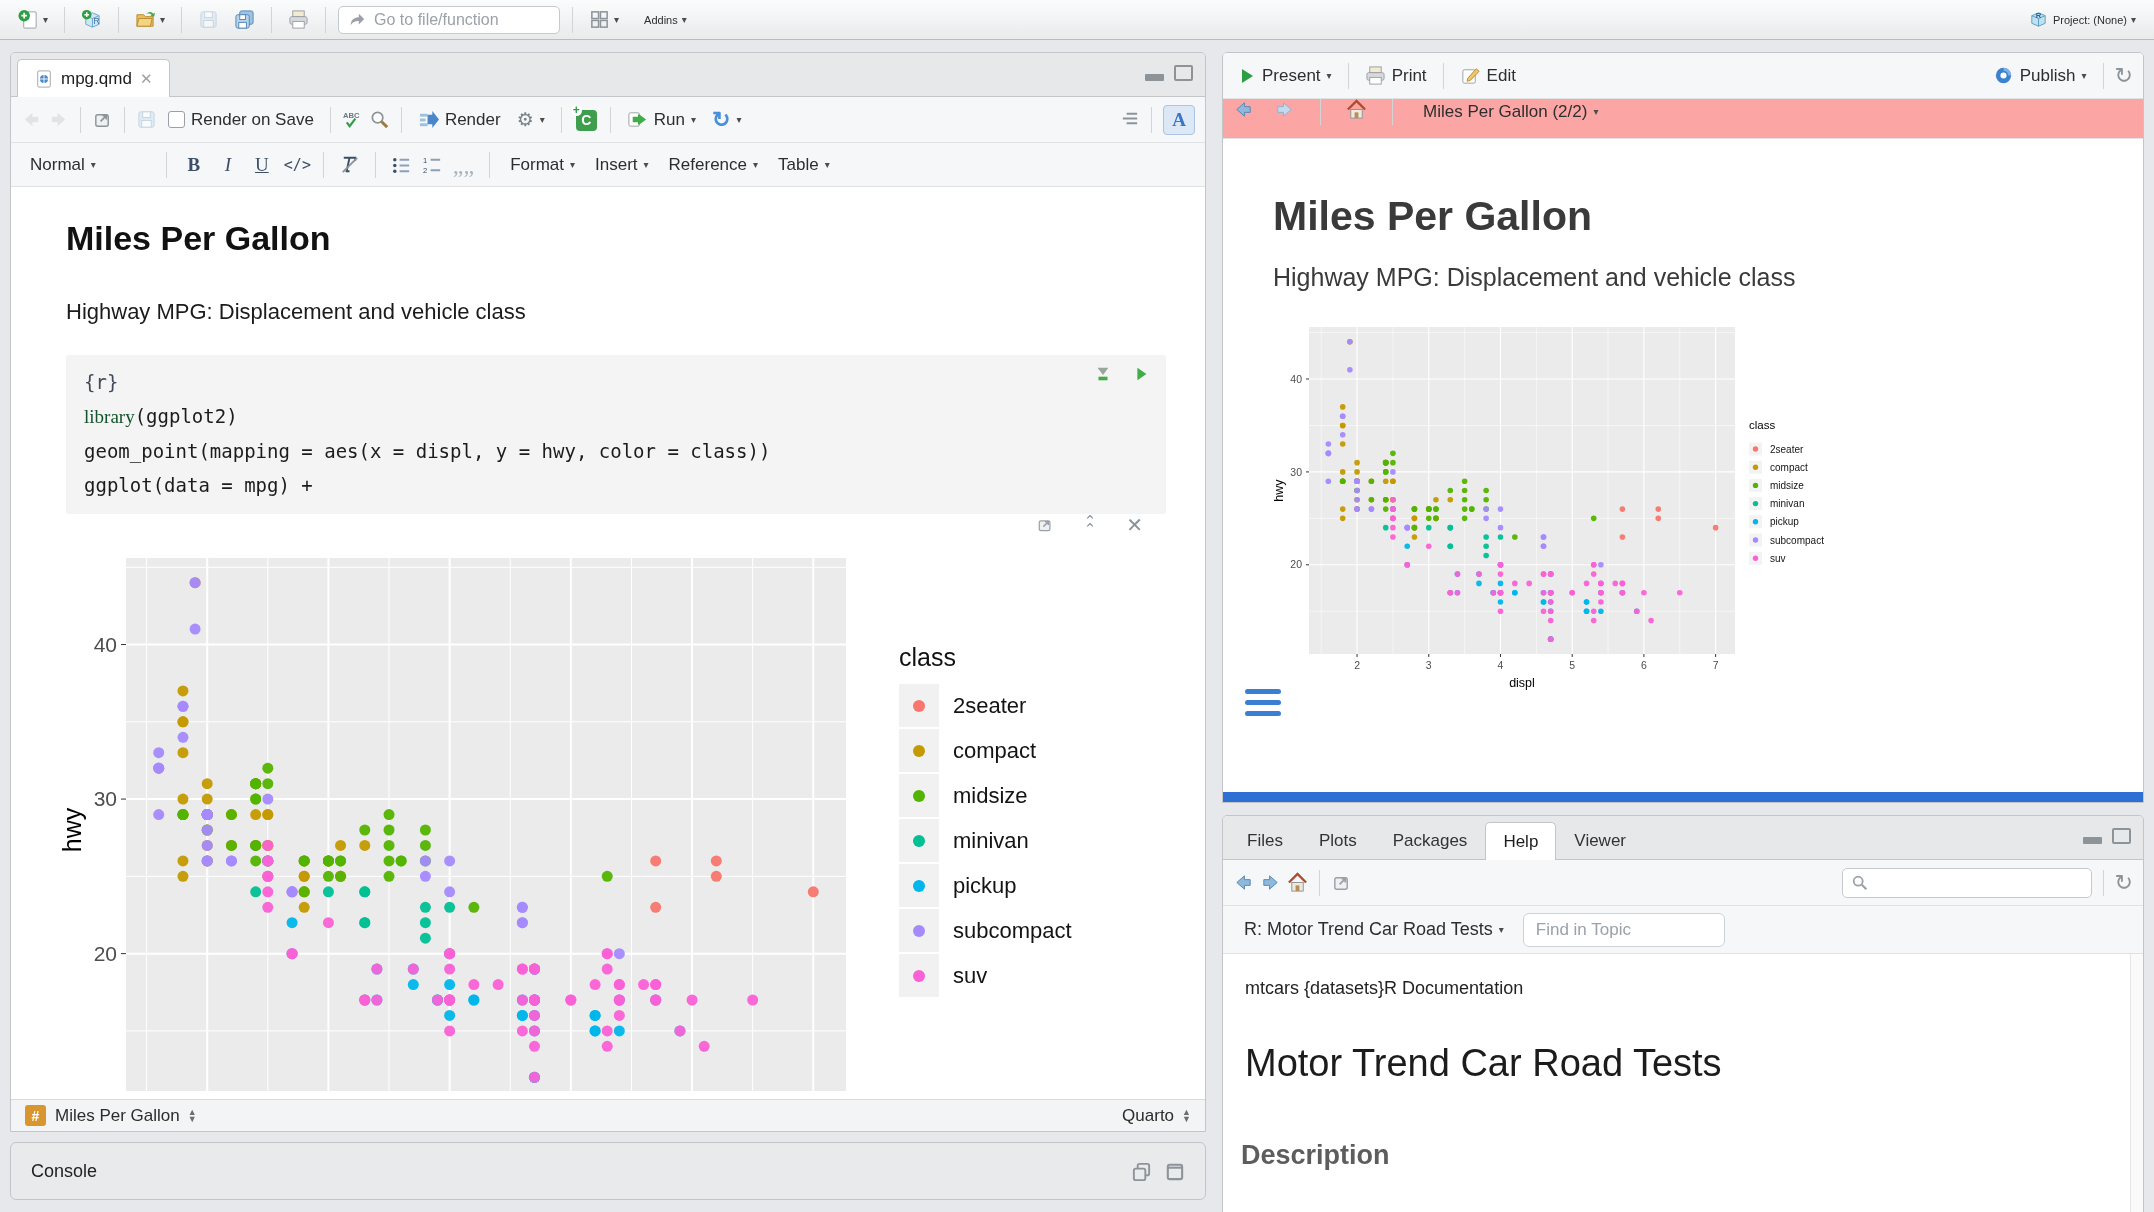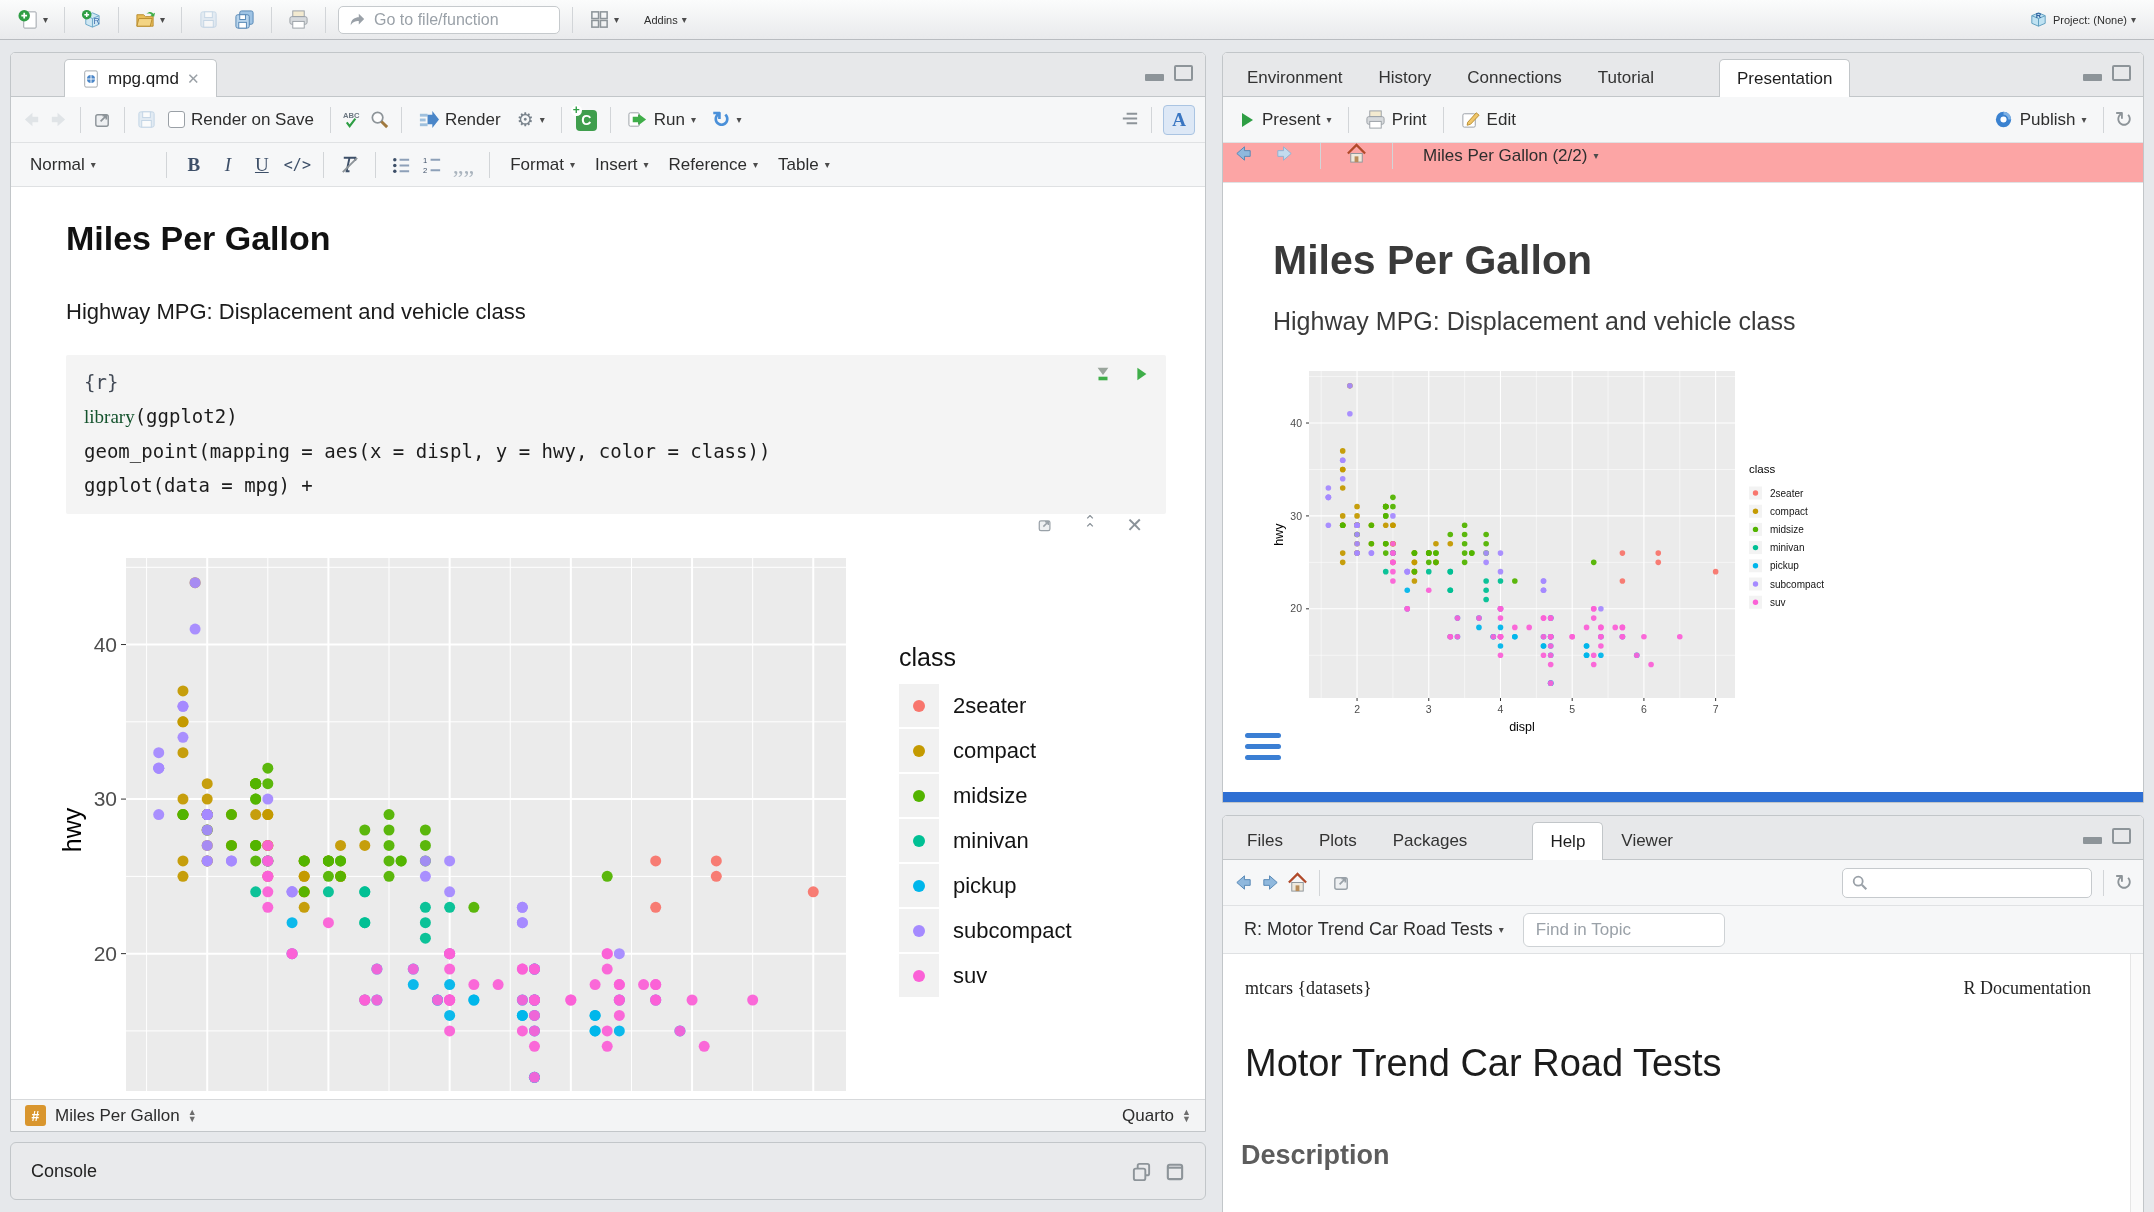--- a/index.html
+++ b/index.html
@@ -23,21 +23,21 @@
   .tool-label { font-size:11px; color:#2e2e2e; }
 
   
   .pane { position:absolute; background:#fff; border:1px solid #c2c6c9;
     border-radius:5px 5px 0 0; overflow:hidden; }
   .tabstrip { position:relative; height:44px; background:#e7e8ea;
     border-bottom:1px solid #c2c6c9; display:flex; align-items:flex-end; padding-left:6px; }
   .tab { height:38px; padding:0 17px; font-size:17px; color:#333; display:flex;
     align-items:center; gap:8px; border:1px solid transparent; border-bottom:none;
     border-radius:5px 5px 0 0; position:relative; }
-  .tab.active { background:#fff; border-color:#c2c6c9; top:1px; color:#1d1d1d;margin-left:47px; }
+  .tab.active { background:#fff; border-color:#c2c6c9; top:1px; color:#1d1d1d; }
   .winctls { position:absolute; right:12px; top:12px; display:flex; gap:10px; }
   .wmin, .wmax { width:19px; height:16px; border:2px solid #8d9499; border-radius:2px; position:relative; }
   .wmin { border:none; height:16px; }
   .wmin::after { content:""; position:absolute; left:0; bottom:0; width:19px; height:7px;
      background:#8d9499; border-radius:1px; }
   .toolbar { height:46px; background:#f6f7f8; border-bottom:1px solid #e0e2e4;
     display:flex; align-items:center; padding:0 10px; gap:6px; }
   .tbtn { display:flex; align-items:center; gap:6px; padding:3px 5px; border-radius:4px;
     font-size:17px; color:#2e2e2e; flex:none; }
   .glyph { font-size:19px; color:#78828b; line-height:1; }
@@ -95,22 +95,22 @@
   #rb-pane { left:1222px; top:815px; width:922px; height:400px; }
   .searchbox { display:flex; align-items:center; gap:7px; width:250px; height:30px; background:#fff;
     border:1px solid #c6cacd; border-radius:5px; padding:0 8px; }
   .searchbox input { border:none; outline:none; width:200px; font-size:15px; background:transparent; }
   .topicrow { height:48px; background:#f6f7f8; border-bottom:1px solid #dfe1e3; display:flex;
     align-items:center; padding:0 16px; gap:14px; font-size:18px; color:#222; }
   .find-input { width:202px; height:34px; border:1px solid #ced2d5; border-radius:6px;
     font-size:17px; padding:0 12px; color:#333; outline:none; background:#fff; font-family:"Liberation Sans",sans-serif; }
   .find-input::placeholder { color:#9aa1a8; }
   .help-content { position:relative; height:259px; background:#fff; overflow:hidden; }
-  .help-meta { position:absolute; top:24px; left:22px; right:52px; display:flex;
-    justify-content:space-between; font-size:18px; color:#232323;font-family:Liberation Serif, serif; }
+  .help-meta { position:absolute; top:24px; left:22px; right:37px; display:flex;
+    justify-content:flex-start; font-size:18px; color:#232323; }
   .help-title { position:absolute; left:22px; top:88px; font-size:38px; color:#1c1c1c; }
   .help-section { position:absolute; left:18px; top:186px; font-size:27px; font-weight:bold; color:#5d5d5d; }
   .help-scroll { position:absolute; right:0; top:0; width:13px; height:100%;
     background:#fafafa; border-left:1px solid #e6e6e6; }
 
   svg text { font-family:"Liberation Sans",sans-serif; }
   .icon16 { width:18px; height:18px; flex:none; }
   .icon20 { width:21px; height:21px; flex:none; }
   .checkbox { width:17px; height:17px; border:1px solid #9aa0a6; border-radius:3px; background:#fff; }
   .vmode { width:32px; height:30px; background:#dde8f6; border:1px solid #aac4e2; border-radius:4px;
@@ -712,31 +712,20 @@
         </svg>
       <svg class="icon20" viewBox="0 0 22 22">
           <rect x="4" y="4" width="15" height="15" rx="2" fill="none" stroke="#8d9499" stroke-width="2.2"></rect>
           <path d="M4 7 h15" stroke="#8d9499" stroke-width="2.2"></path>
         </svg>
     </span>
   </div>
 </div>
 
 <div class="pane" id="rt-pane">
-  <div class="tabstrip" id="rt-tabs">
-    <div class="tab">Environment</div>
-      <div class="tab">History</div>
-      <div class="tab">Connections</div>
-      <div class="tab">Tutorial</div>
-      <div class="tab active">Presentation</div>
-      <div class="winctls">
-      <span class="wmin"></span>
-      <span class="wmax"></span>
-    </div>
-  </div>
 
   <div class="toolbar">
     <span class="tbtn">
       <svg class="icon16" viewBox="0 0 18 18">
           <path d="M4 2 l11 7 -11 7 Z" fill="#2e9e44"></path>
         </svg>
       <span>Present</span>
       <span class="caret">▾</span>
     </span>
     <span class="sep"></span>

